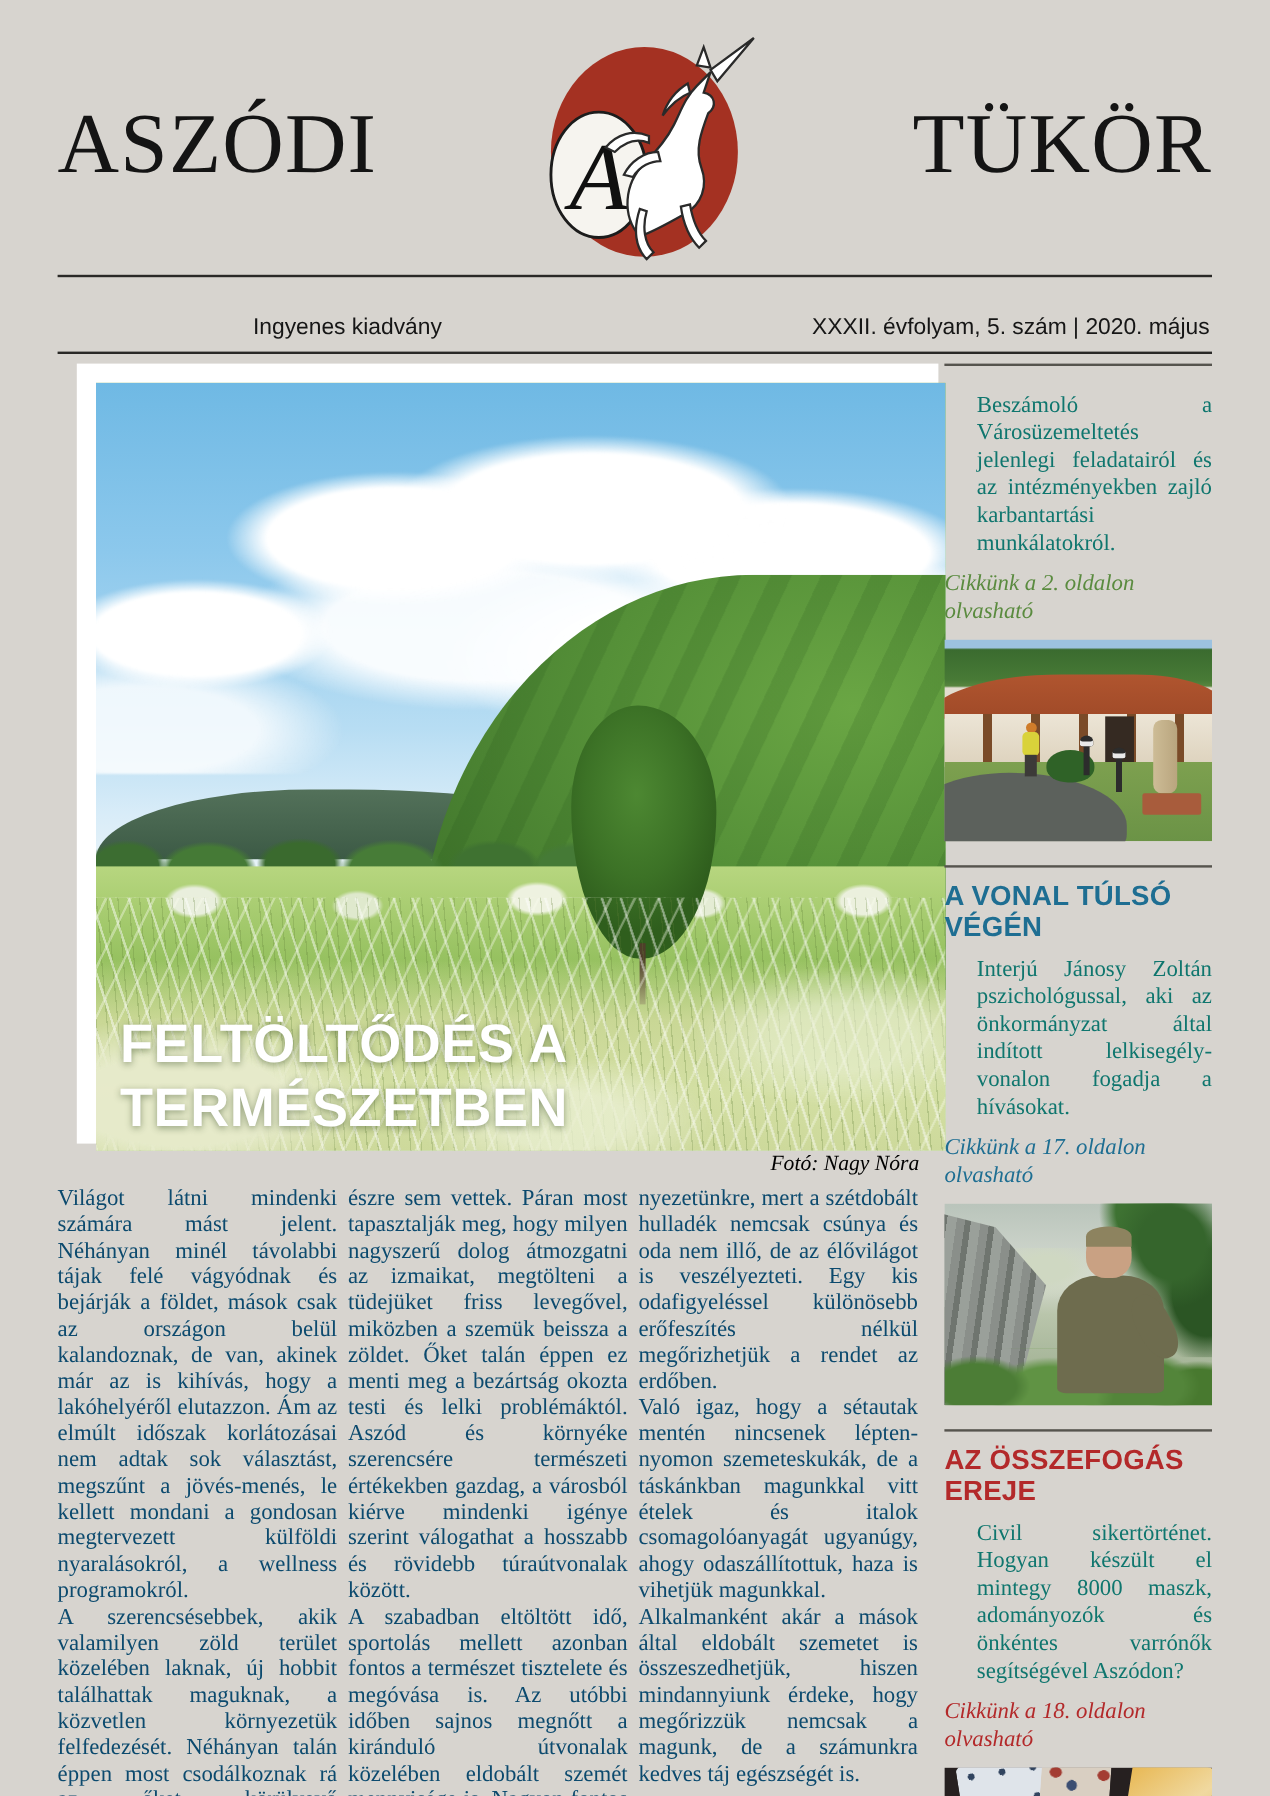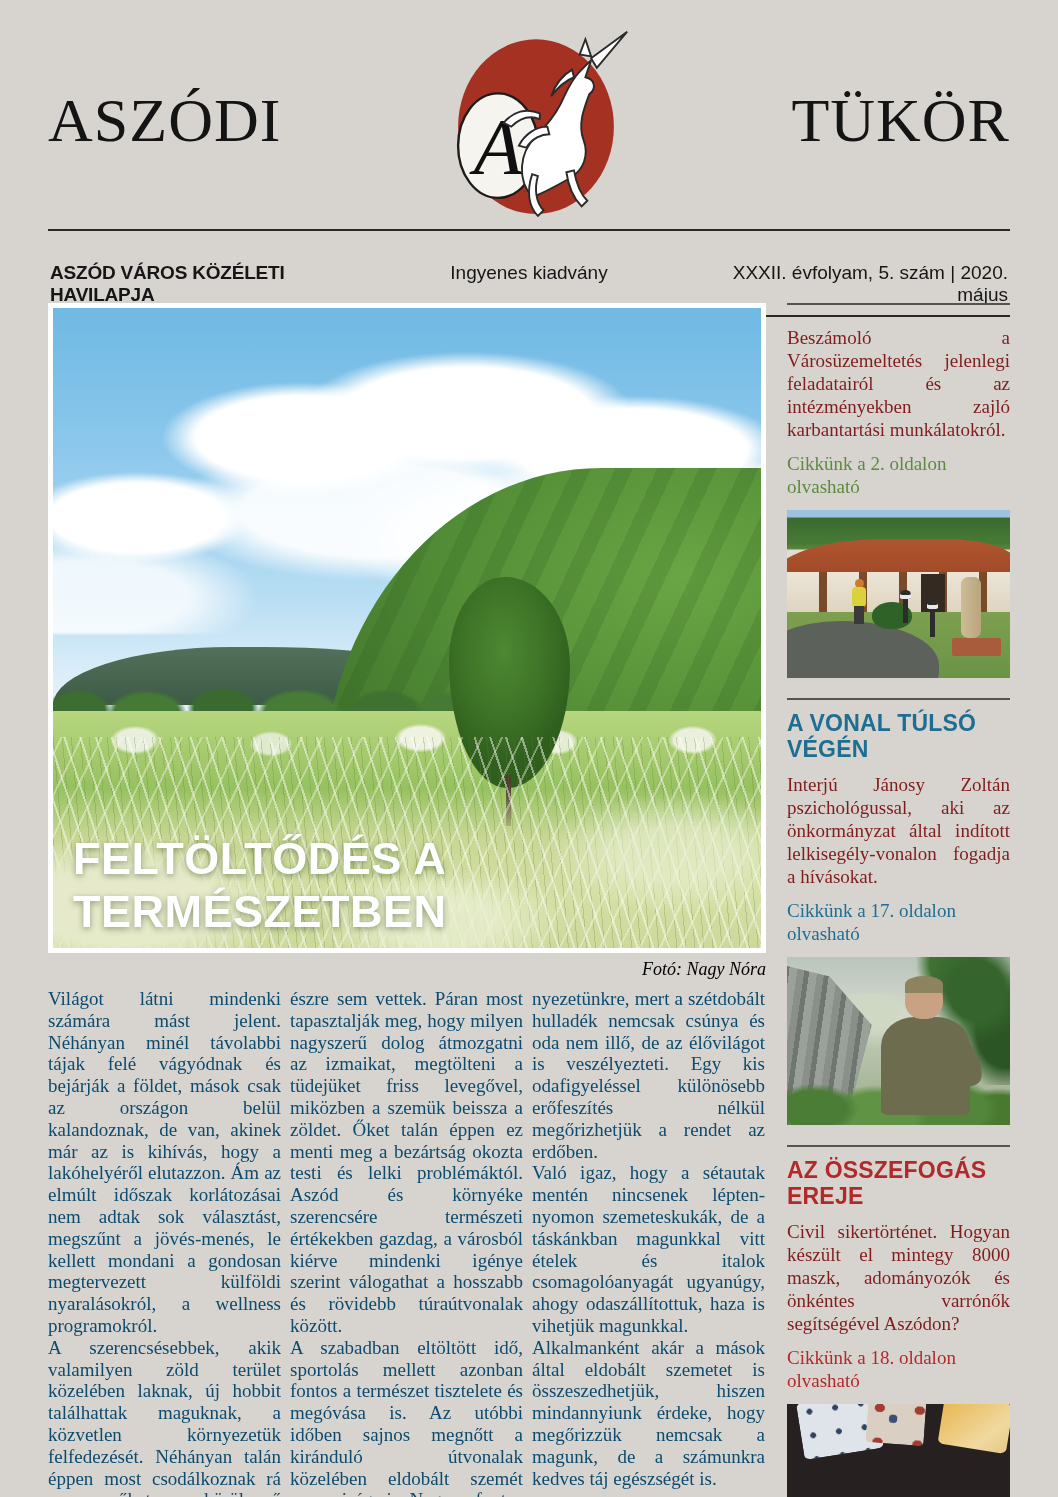--- a/index.html
+++ b/index.html
@@ -2,36 +2,36 @@
 <html lang="hu"><head>
 <meta charset="utf-8">
 <style>
   html,body{margin:0;padding:0;background:#d7d4cf;}
   .page{position:relative;width:1058px;height:1497px;background:#d7d4cf;overflow:hidden;
         font-family:"Liberation Serif",serif;color:#1c1c1c;}
 
   
   .masthead{position:absolute;left:48px;top:16px;width:962px;height:208px;
             display:flex;align-items:center;justify-content:space-between;}
-  .mast-title{font-family:"Liberation Serif",serif;font-size:62px;line-height:1;
+  .mast-title{font-family:"Liberation Serif",serif;font-size:71px;line-height:1;
               color:#141414;letter-spacing:1px;white-space:nowrap;}
   .mast-logo{width:190px;height:200px;flex:0 0 auto;margin:0 6px;}
 
   
   .infobar{position:absolute;left:48px;top:229px;width:962px;box-sizing:border-box;
            border-top:2px solid #2a2927;border-bottom:2px solid #2a2927;
            padding:7px 2px 9px;display:flex;align-items:baseline;
            font-family:"Liberation Sans",sans-serif;font-size:19px;color:#161616;}
   .infobar .ib-left{flex:1;text-align:left;font-weight:700;letter-spacing:-0.2px;}
   .infobar .ib-center{flex:1;text-align:center;}
   .infobar .ib-right{flex:1;text-align:right;margin-top:24px;}
 
   
-  .cover{position:absolute;left:48px;top:303px;width:718px;height:650px;background:#fff;
-         padding:5px;box-sizing:border-box;}
+  .cover{position:absolute;left:64px;top:303px;width:718px;height:650px;background:#fff;
+         padding:16px;box-sizing:border-box;}
   .photo-inner{position:relative;width:708px;height:640px;overflow:hidden;background:#9cc46a;}
   .ph{position:absolute;}
   .ph-sky{inset:0;background:linear-gradient(180deg,#6fb9e4 0%,#8cc8ec 22%,#b7ddf3 45%,#d8ecf8 56%,#e6f2f8 62%,#e6f2f8 100%);}
   .ph-clouds{top:3%;left:-3%;right:-3%;height:48%;filter:blur(1px);background:
       radial-gradient(150px 60px at 14% 62%,#fff 58%,rgba(255,255,255,0) 76%),
       radial-gradient(190px 75px at 36% 36%,#fff 56%,rgba(255,255,255,0) 74%),
       radial-gradient(230px 85px at 58% 28%,#fff 54%,rgba(255,255,255,0) 72%),
       radial-gradient(210px 75px at 80% 40%,#fff 55%,rgba(255,255,255,0) 72%),
       radial-gradient(170px 65px at 97% 58%,#fdfdfd 50%,rgba(255,255,255,0) 70%),
       radial-gradient(280px 95px at 46% 60%,rgba(255,255,255,.92) 48%,rgba(255,255,255,0) 74%),
@@ -82,22 +82,22 @@
   
   .col{position:absolute;top:988px;width:233px;}
   .col1{left:48px;} .col2{left:290px;} .col3{left:532px;}
   .col p{margin:0;text-align:justify;font-size:19px;line-height:21.8px;color:#0c4a6e;}
 
   
   .sidebar{position:absolute;left:787px;top:303px;width:223px;}
   .sb-section{border-top:2px solid #56544e;padding-top:10px;margin-bottom:20px;}
   .sb-title{font-family:"Liberation Sans",sans-serif;font-weight:700;font-size:23px;
             line-height:26px;letter-spacing:0.2px;}
-  .sb-body{margin-top:11px;font-size:19px;line-height:23px;text-align:justify;color:#7f1d1d;}
-  .sb-link{margin-top:11px;font-size:19px;line-height:23px;}
+  .sb-body{margin-top:11px;font-size:19px;line-height:23px;text-align:justify;color:#0f766e;margin-left:27px;}
+  .sb-link{margin-top:11px;font-style:italic;font-size:19px;line-height:23px;}
   .sb-img{margin-top:12px;width:223px;height:168px;position:relative;overflow:hidden;}
   .c-green{color:#5a8b3f;} .c-blue{color:#1e6e92;} .c-red{color:#b3292a;}
   .sb-img .sh{position:absolute;}
 
   
   .a1-bg{inset:0;background:linear-gradient(180deg,#9cc2e0 0%,#9cc2e0 4%,#3a6b2f 5%,#487a36 20%,#58853f 23%,#e3ddcf 24%);}
   .a1-roof{left:-6%;right:-4%;top:17%;height:22%;background:linear-gradient(180deg,#b0552f,#a04a28);
            border-radius:45% 30% 0 0/100% 70% 0 0;}
   .a1-wall{left:0;right:0;top:37%;height:26%;background:
            repeating-linear-gradient(90deg,rgba(0,0,0,0) 0 32px,#7a4b28 32px 40px),
@@ -169,21 +169,20 @@
           <path d="M132,160 C134,174 138,186 148,196 L154,190 C146,182 142,170 140,158 Z"></path>
           <path d="M96,162 C90,180 92,196 102,206 L108,200 C100,192 98,178 102,164 Z"></path>
           <path d="M138,52 C128,58 120,68 116,80 C122,72 130,64 140,60 Z"></path>
         </g>
       </svg>
     </div>
     <div class="mast-title">TÜKÖR</div>
   </header>
 
   <div class="infobar">
-    <span class="ib-left">ASZÓD VÁROS KÖZÉLETI HAVILAPJA</span>
     <span class="ib-center">Ingyenes kiadvány</span>
     <span class="ib-right">XXXII. évfolyam, 5. szám | 2020. május</span>
   </div>
 
   <section class="cover">
     <div class="photo-inner">
       <div class="ph ph-sky"></div>
       <div class="ph ph-clouds"></div>
       <div class="ph ph-hills-far"></div>
       <div class="ph ph-hillside"></div>

